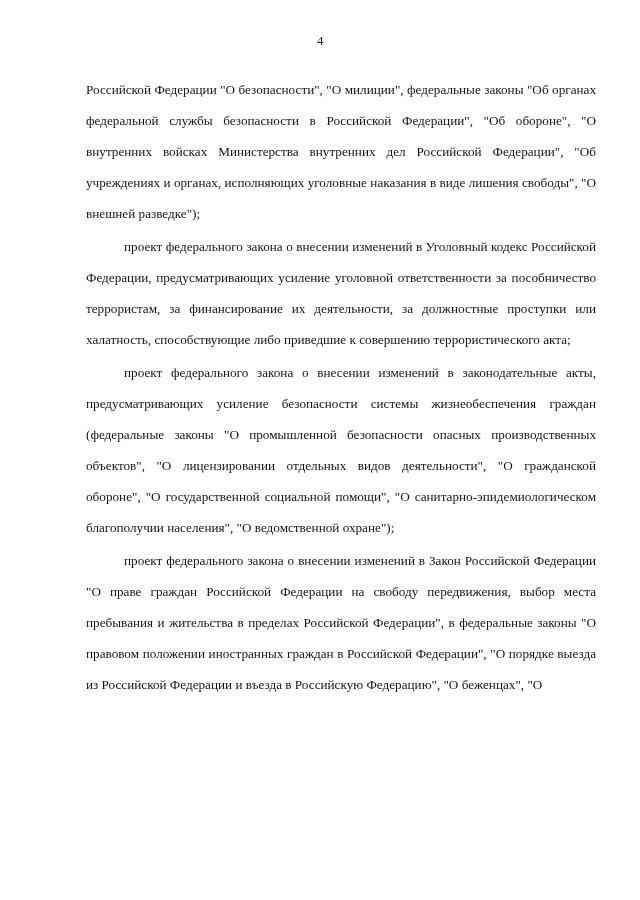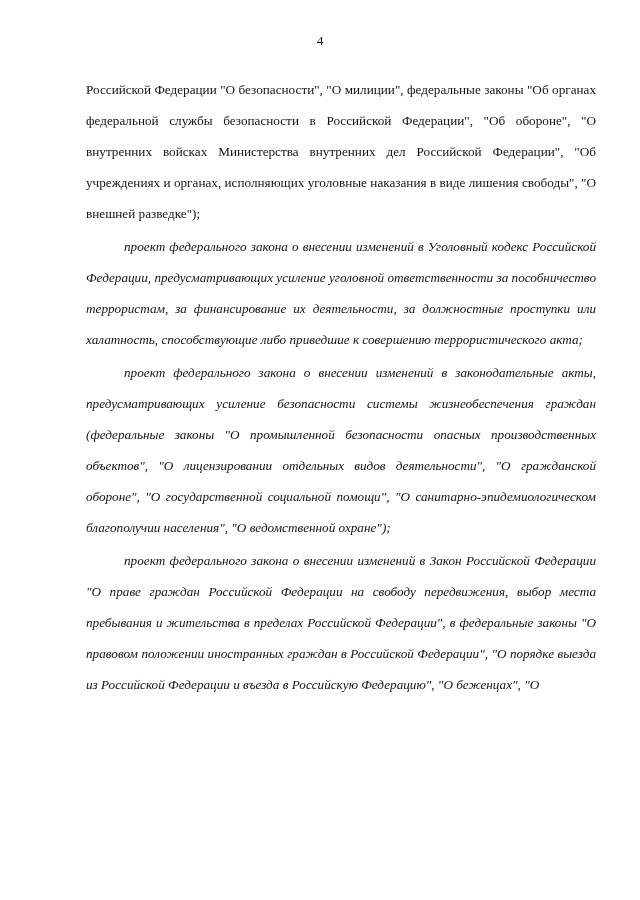--- a/index.html
+++ b/index.html
@@ -36,21 +36,20 @@
     color: #141414;
   }
   .para {
     margin: 0 0 2px 0;
     text-align: justify;
     text-justify: inter-word;
     hyphens: none;
   }
   .para.indent {
     text-indent: 38px;
-    font-style: italic;
   }
   .para:last-child {
     margin-bottom: 12px;
   }
 </style>
 </head>
 <body>
 
 <div class="page">
   <div class="page-number">4</div>

